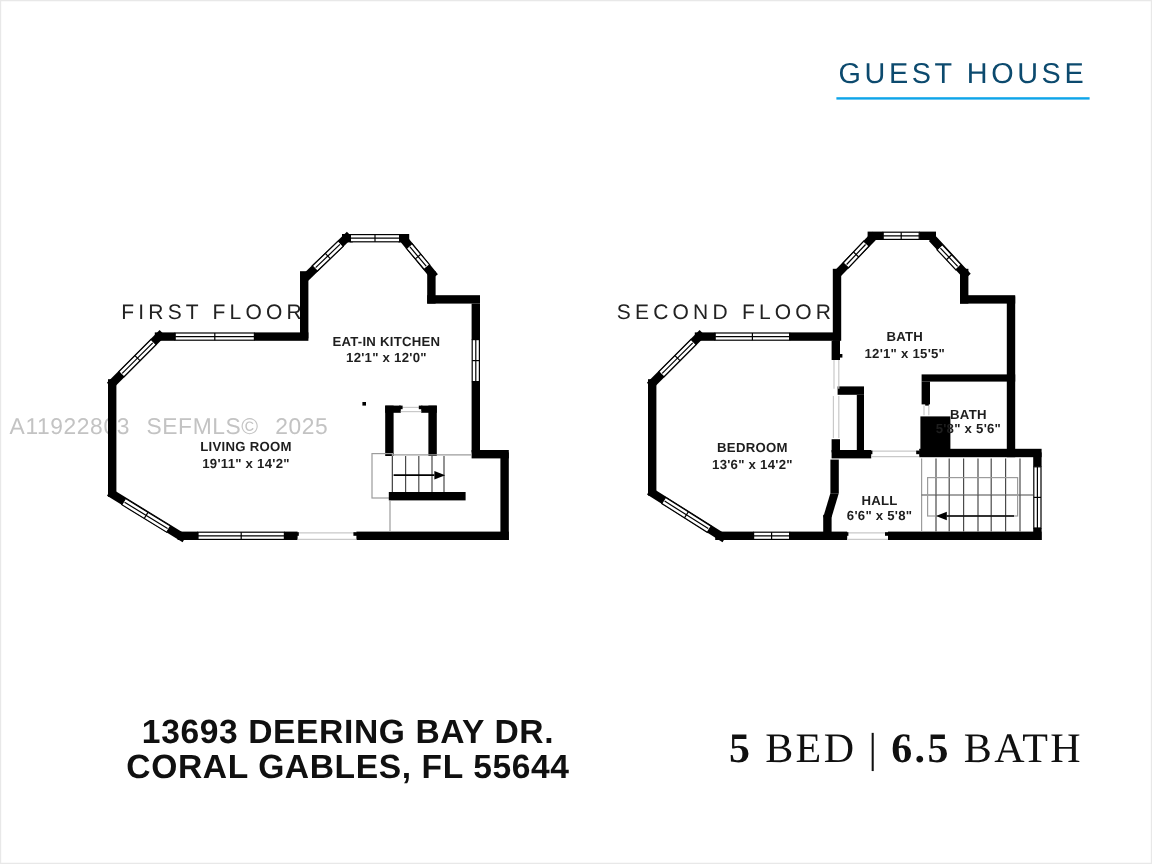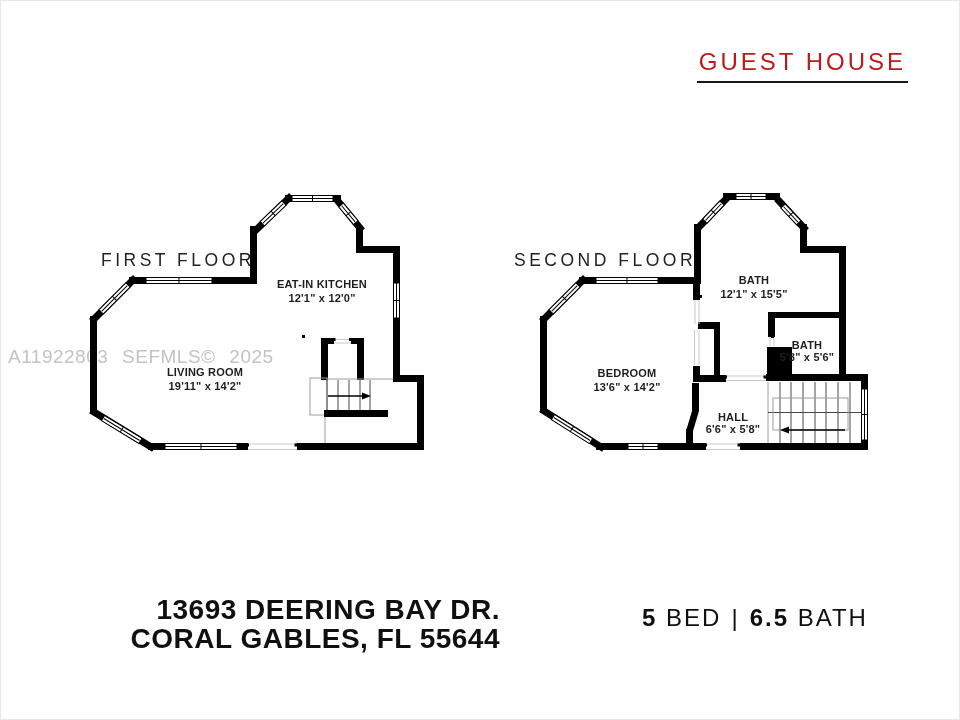--- a/index.html
+++ b/index.html
@@ -1,39 +1,39 @@
 <!DOCTYPE html>
 <html><head>
 <meta charset="utf-8">
 <style>
   html,body{margin:0;padding:0;background:#fff;}
   .canvas{position:relative;width:960px;height:720px;background:#ffffff;overflow:hidden;
           font-family:"Liberation Sans",sans-serif;box-shadow:inset 0 0 0 1px #e8e8e8;}
   .title{position:absolute;top:48px;right:52px;font-size:24px;letter-spacing:3px;
-         color:#b91c1c;border-bottom:2px solid #0f172a;padding:0 2px 5px 2px;font-weight:400;}
+         color:#0c4a6e;border-bottom:2px solid #0ea5e9;padding:0 2px 5px 2px;font-weight:400;}
   .watermark{position:absolute;left:8px;top:346px;font-size:19px;color:#c3c3c3;
              letter-spacing:.5px;word-spacing:8px;z-index:1;}
   svg.plans{position:absolute;left:0;top:0;z-index:2;}
   .wall{fill:#000;}
   .wline{stroke:#000;stroke-width:7;stroke-linecap:square;fill:none;}
   .win{fill:#fff;stroke:#000;stroke-width:1;}
   .winline{stroke:#000;stroke-width:1;}
   .open{stroke:#c9c9c9;stroke-width:1;}
   .thin{stroke:#9c9c9c;stroke-width:1;fill:none;}
   .tread{stroke:#4a4a4a;stroke-width:1;}
   .arrowline{stroke:#000;stroke-width:1.4;}
   .arrowhead{fill:#000;}
   .tick{fill:#000;}
   .floorlabel{font:400 17.5px "Liberation Sans",sans-serif;fill:#222;letter-spacing:3.5px;}
   .roomname{font:700 11px "Liberation Sans",sans-serif;fill:#1e1e1e;text-anchor:middle;letter-spacing:.2px;}
   .roomdims{font:700 11px "Liberation Sans",sans-serif;fill:#1e1e1e;text-anchor:middle;letter-spacing:.2px;}
-  .address{position:absolute;left:80px;top:595px;width:420px;text-align:right;z-index:3;
+  .address{position:absolute;left:80px;top:595px;width:420px;text-align:center;z-index:3;
            font-weight:700;font-size:28px;line-height:29px;letter-spacing:.5px;color:#101010;}
   .bedbath{position:absolute;left:590px;top:604px;width:330px;text-align:center;z-index:3;
-           font-size:24px;letter-spacing:2px;color:#101010;white-space:nowrap;}
+           font-size:35px;letter-spacing:2px;color:#101010;white-space:nowrap;font-family:Liberation Serif, serif;}
   .bedbath .num{font-weight:700;}
   .bedbath .sep{font-weight:400;padding:0 10px;color:#101010;}
 </style>
 </head>
 <body>
 
 <div class="canvas">
 
   <div class="title">GUEST HOUSE</div>
 

